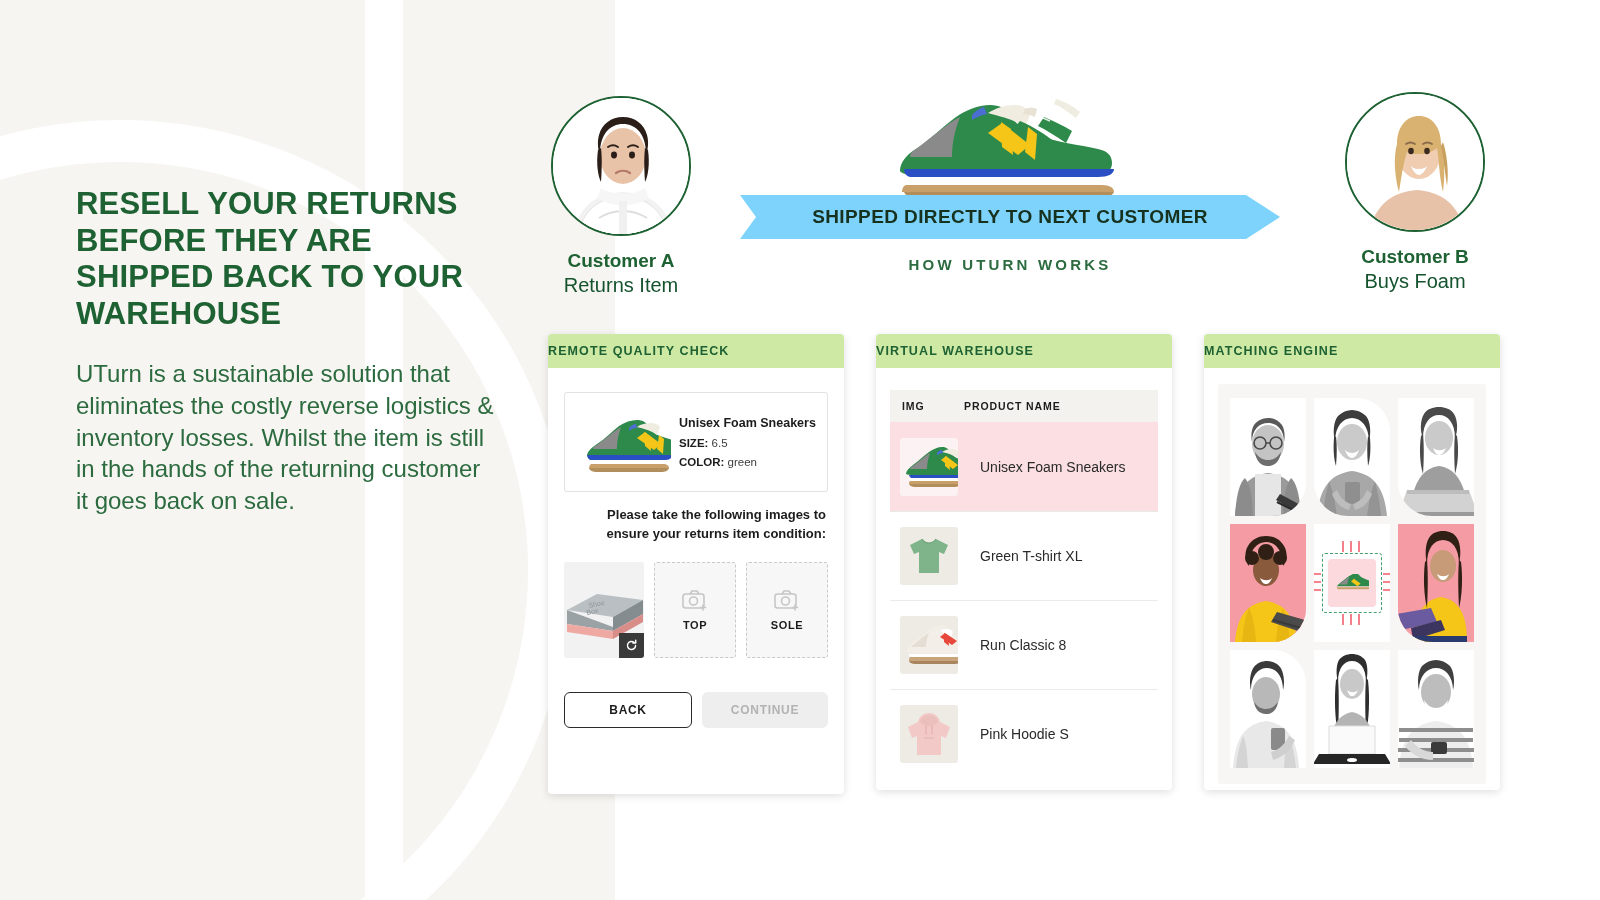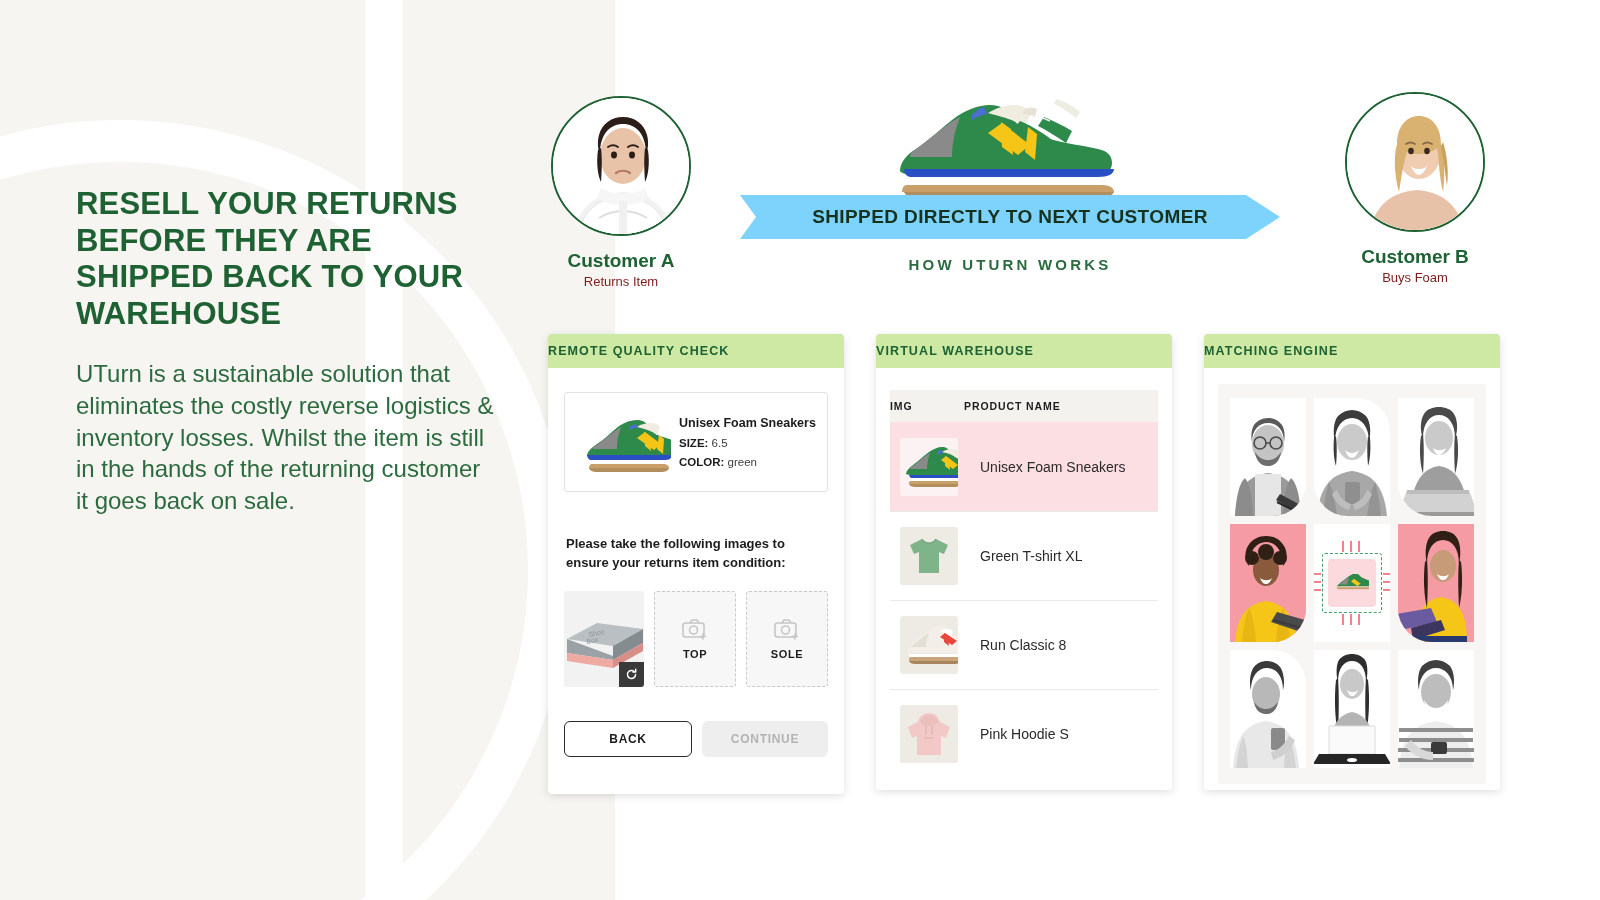--- a/index.html
+++ b/index.html
@@ -44,21 +44,21 @@
   
   .flow { position: absolute; left: 540px; top: 60px; width: 1000px; height: 250px; }
 
   .avatar-wrap { position: absolute; width: 150px; text-align: center; }
   .avatar-ring {
     width: 140px; height: 140px; border-radius: 50%;
     border: 2px solid #1e6233; margin: 0 auto;
     overflow: hidden; position: relative; background: #ffffff;
   }
   .avatar-name { margin-top: 14px; font-size: 19px; font-weight: 700; color: #1e6233; }
-  .avatar-sub { margin-top: 2px; font-size: 13px; font-weight: 400; color: #7f1d1d; }
+  .avatar-sub { margin-top: 2px; font-size: 20px; font-weight: 400; color: #14532d; }
 
   .banner {
     position: absolute; left: 200px; top: 135px; width: 540px; height: 44px;
     background: #7dd3fc;
     clip-path: polygon(0 0, calc(100% - 34px) 0, 100% 50%, calc(100% - 34px) 100%, 0 100%, 16px 50%);
     display: flex; align-items: center; justify-content: center;
   }
   .banner span {
     font-size: 19px; font-weight: 700; color: #17311f;
     letter-spacing: .4px; text-transform: uppercase;
@@ -94,21 +94,21 @@
     margin: 24px 16px 0 16px; border: 1px solid #e2e2e2; border-radius: 3px;
     height: 100px; display: flex; align-items: center; padding: 0 10px;
   }
   .prod-thumb { width: 96px; height: 72px; flex: 0 0 96px; position: relative; }
   .prod-info { margin-left: 8px; }
   .prod-title { font-size: 12.5px; font-weight: 700; color: #1c1c1c; }
   .prod-attr { margin-top: 7px; font-size: 11.5px; color: #3d3d3d; }
   .prod-attr b { font-weight: 700; color: #1c1c1c; }
 
   .instructions {
-    margin: 43px 18px 0 18px; text-align: left; font-size: 13px;
+    margin: 14px 18px 0 18px; text-align: right; font-size: 13px;
     font-weight: 700; color: #1c1c1c; line-height: 1.45;
   }
   .photo-row { margin: 18px 16px 0 16px; display: flex; gap: 10px; }
   .photo-slot {
     flex: 1; height: 96px; border-radius: 3px;
     display: flex; flex-direction: column; align-items: center; justify-content: center;
   }
   .photo-slot.empty { border: 1.5px dashed #c9c9c9; background: #f7f7f7; }
   .photo-slot.filled { background: #f2f2f2; position: relative; overflow: hidden; padding: 0; }
   .slot-label { margin-top: 8px; font-size: 11px; font-weight: 700; color: #1c1c1c; letter-spacing: .6px; }
@@ -123,21 +123,21 @@
   }
   .btn-back { border: 1.5px solid #2b2b2b; color: #1c1c1c; background: #fff; }
   .btn-continue { background: #eeeeee; color: #b3b3b3; }
 
   
   .table-head {
     margin: 22px 14px 0 14px; height: 32px; background: #f4f2ef;
     display: flex; align-items: center;
   }
   .th { font-size: 10.5px; font-weight: 700; color: #1c1c1c; letter-spacing: .9px; }
-  .th-img { width: 74px; padding-left: 0; }
+  .th-img { width: 74px; padding-left: 12px; }
   .wh-row { margin: 0 14px; display: flex; align-items: center; height: 89px; }
   .wh-row.highlight { background: #fbdfe2; }
   .wh-row + .wh-row:not(.highlight) { border-top: 1px solid #eaeaea; }
   .wh-thumb {
     width: 58px; height: 58px; margin-left: 10px; border-radius: 3px;
     background: #eeeae4; position: relative; overflow: hidden; flex: 0 0 58px;
   }
   .wh-row.highlight .wh-thumb { background: #fdf2f3; }
   .wh-name { margin-left: 22px; font-size: 14px; color: #2a2a2a; }
 

